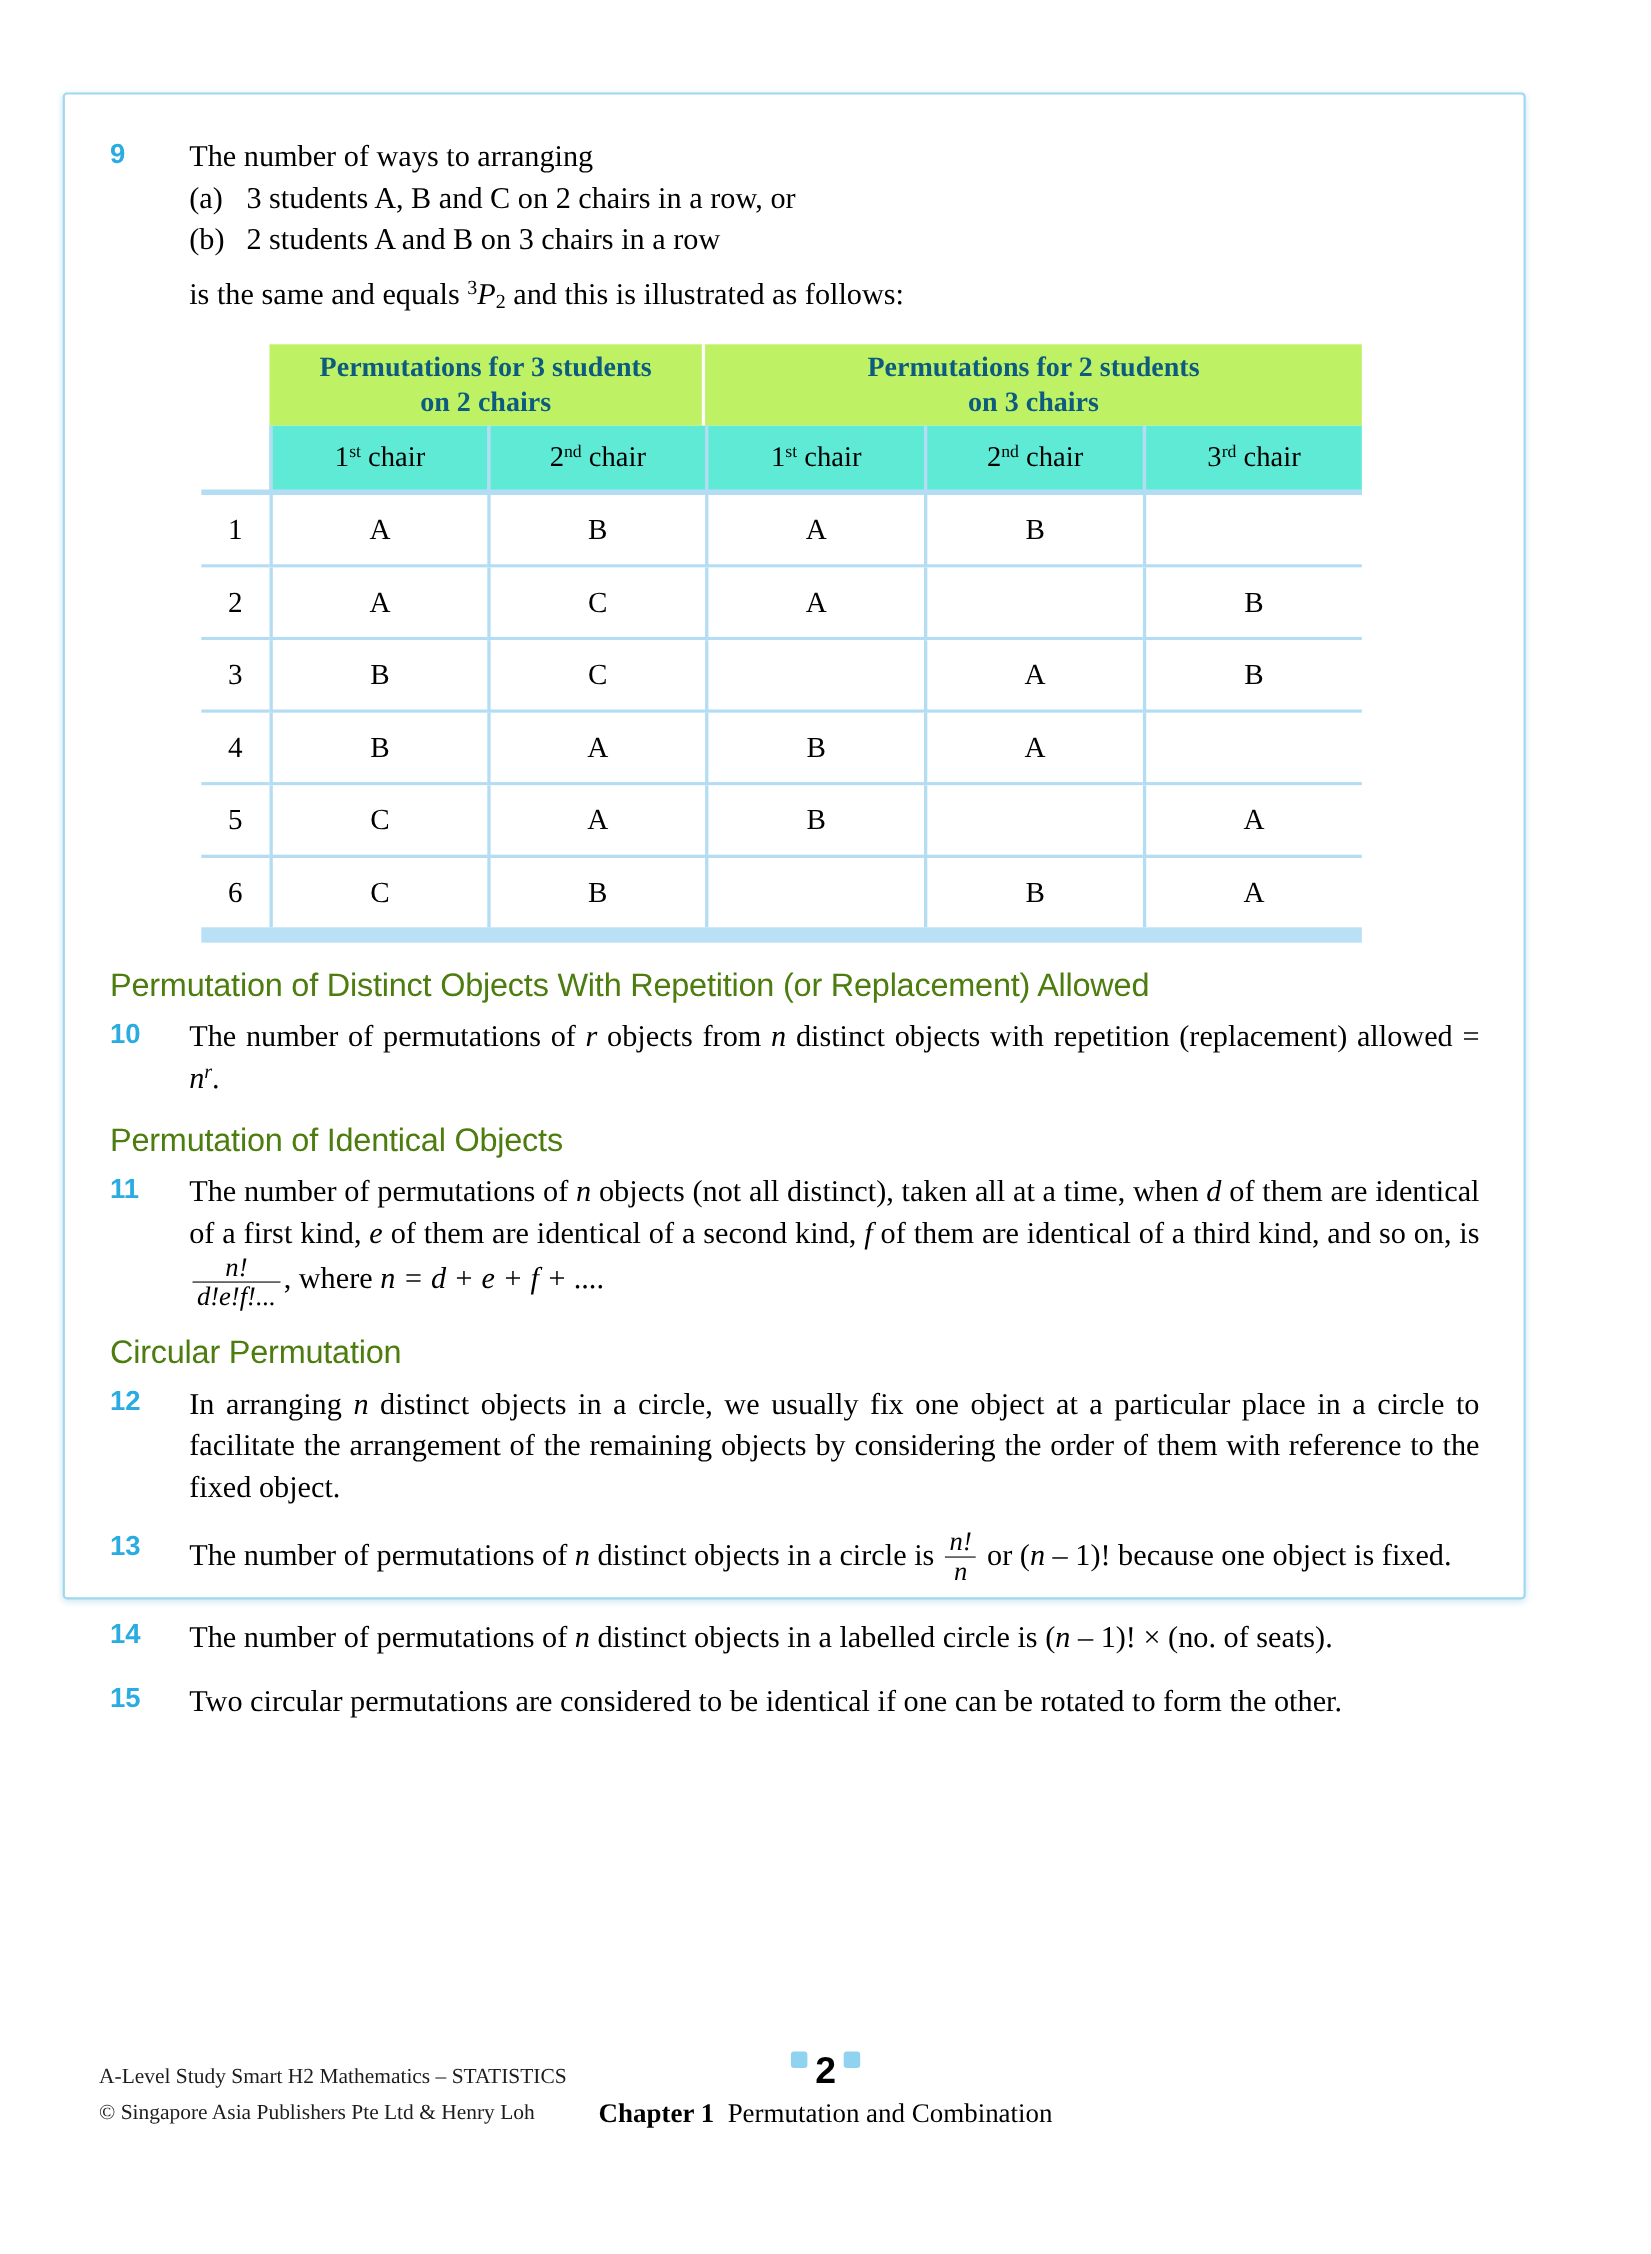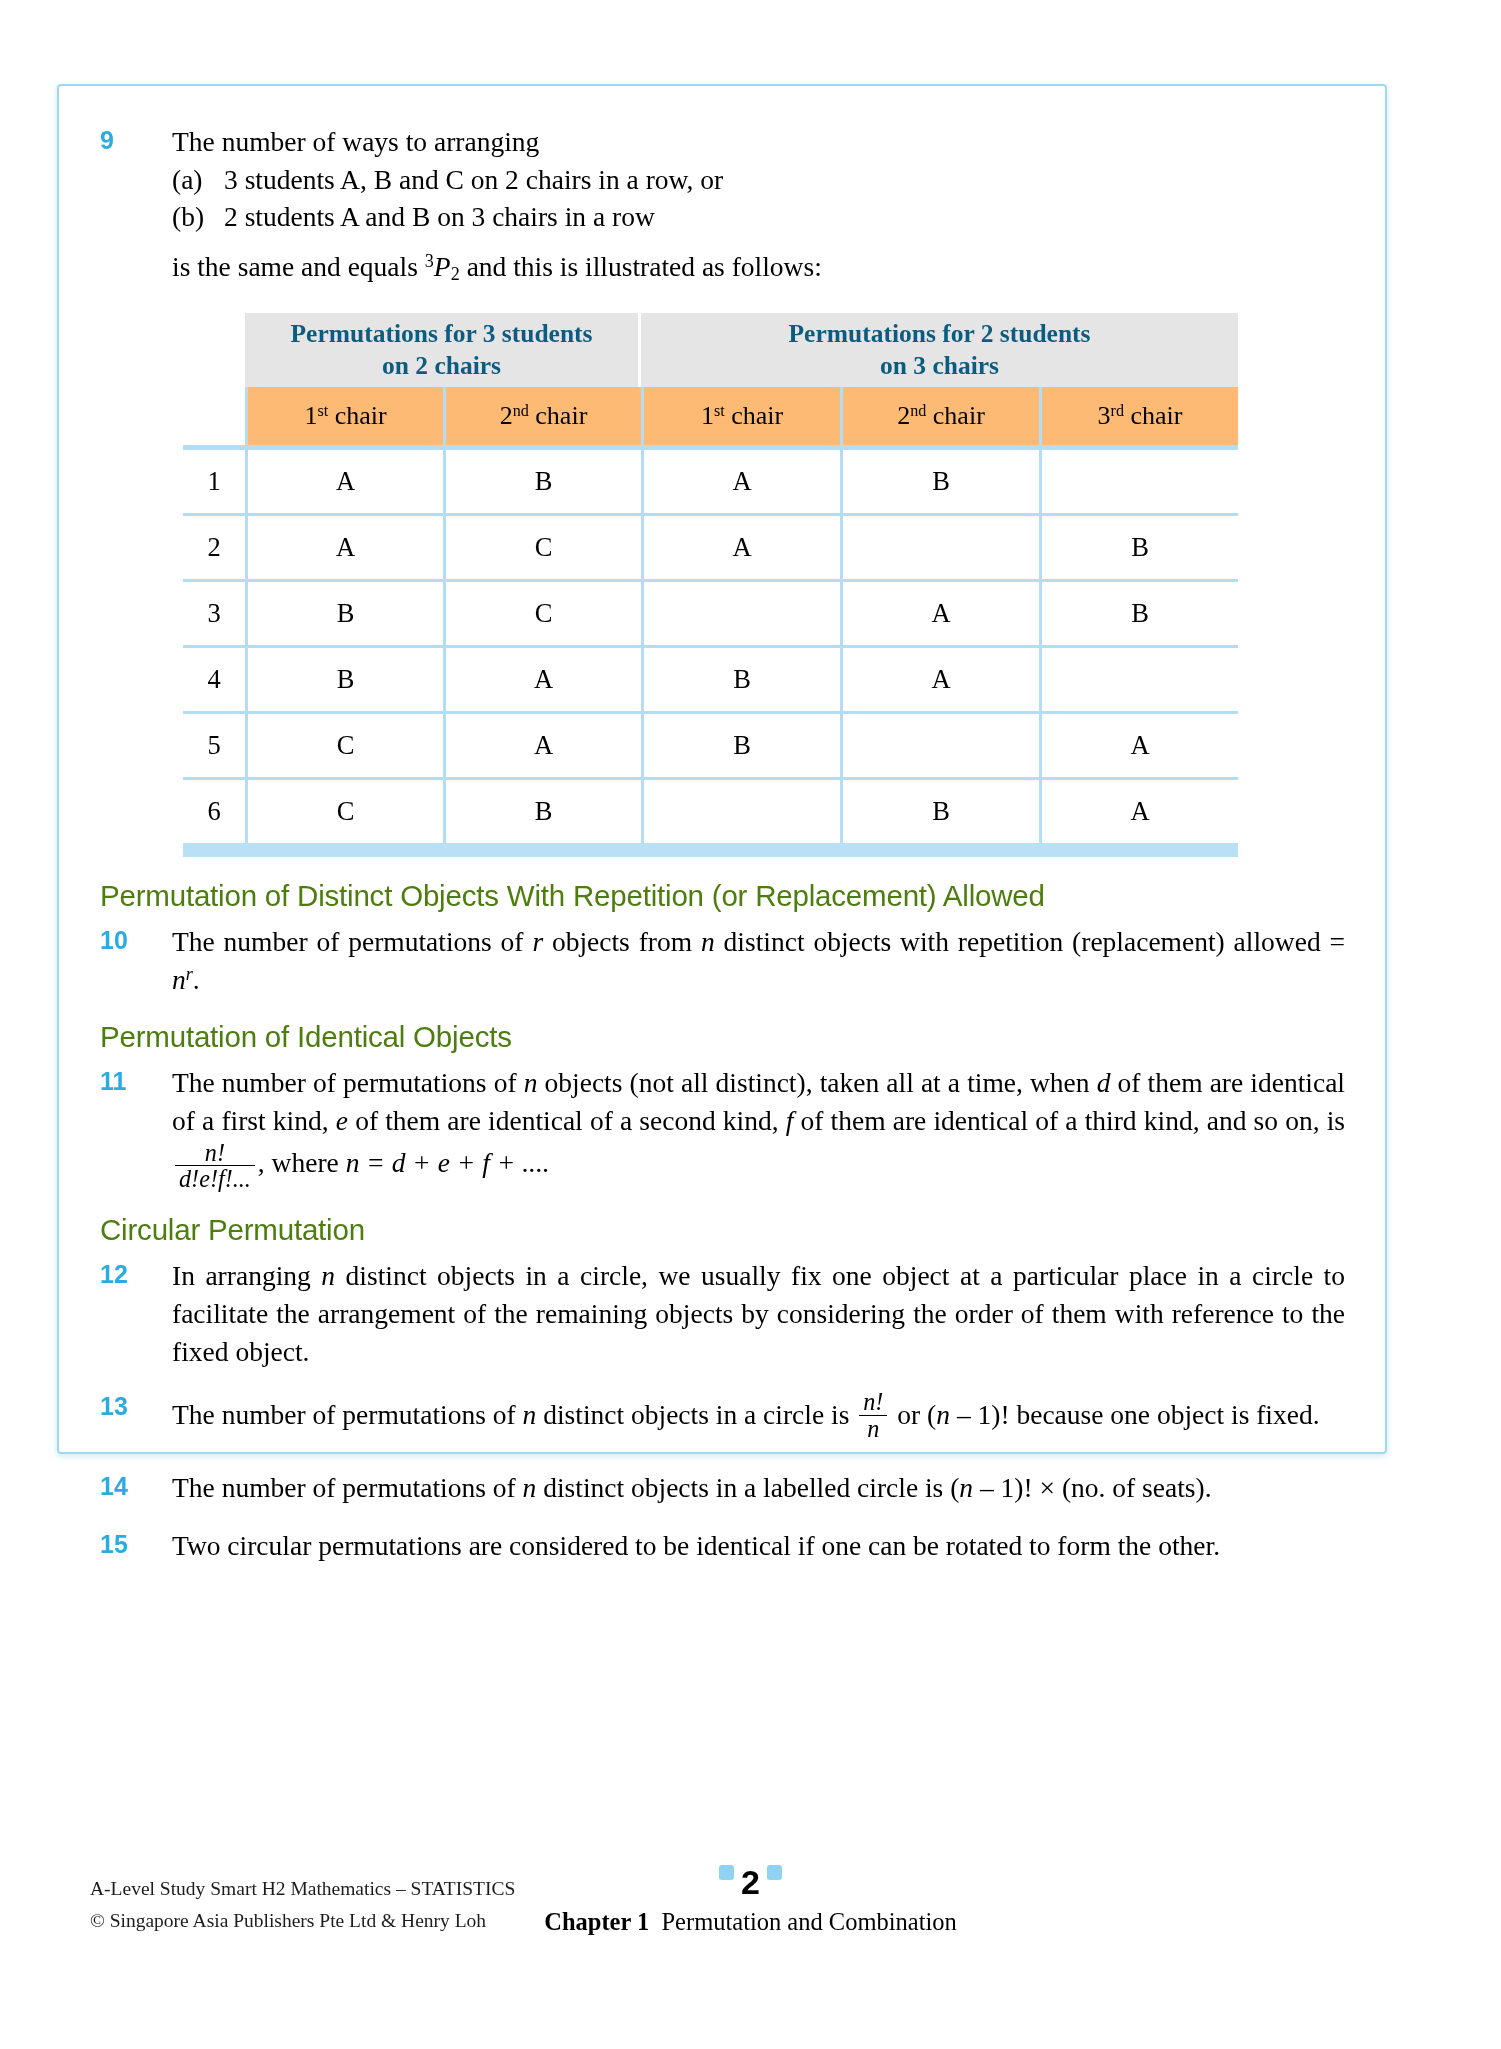--- a/index.html
+++ b/index.html
@@ -113,39 +113,39 @@
     border-collapse: separate;
     border-spacing: 0;
     width: 1055px;
     table-layout: fixed;
   }
   table.perm td, table.perm th {
     padding: 0;
     margin: 0;
   }
   .grouphead {
-    background: #e5e5e5;
+    background: #bef264;
     color: #0d5c80;
     font-weight: bold;
     font-size: 25.5px;
     text-align: center;
     line-height: 1.25;
     height: 74px;
     vertical-align: middle;
     border-right: 3px solid #ffffff;
   }
   .grouphead.last { border-right: none; }
   .rowlabelhead { width: 62px; background: transparent; border: none; }
 
   .chairhead {
     text-align: center;
     font-size: 26px;
     height: 58px;
     vertical-align: middle;
-    background: #fdba74;
+    background: #5eead4;
     border-left: 3px solid #b4ddf4;
   }
   .chairhead.firstcol { border-left: 3px solid #b4ddf4; }
 
   tr.subhead td { border-bottom: 5px solid #b4ddf4; }
   tr.subhead td.rowlabelhead { border-bottom: 5px solid #b4ddf4; }
 
   td.rnum {
     width: 62px;
     text-align: center;

